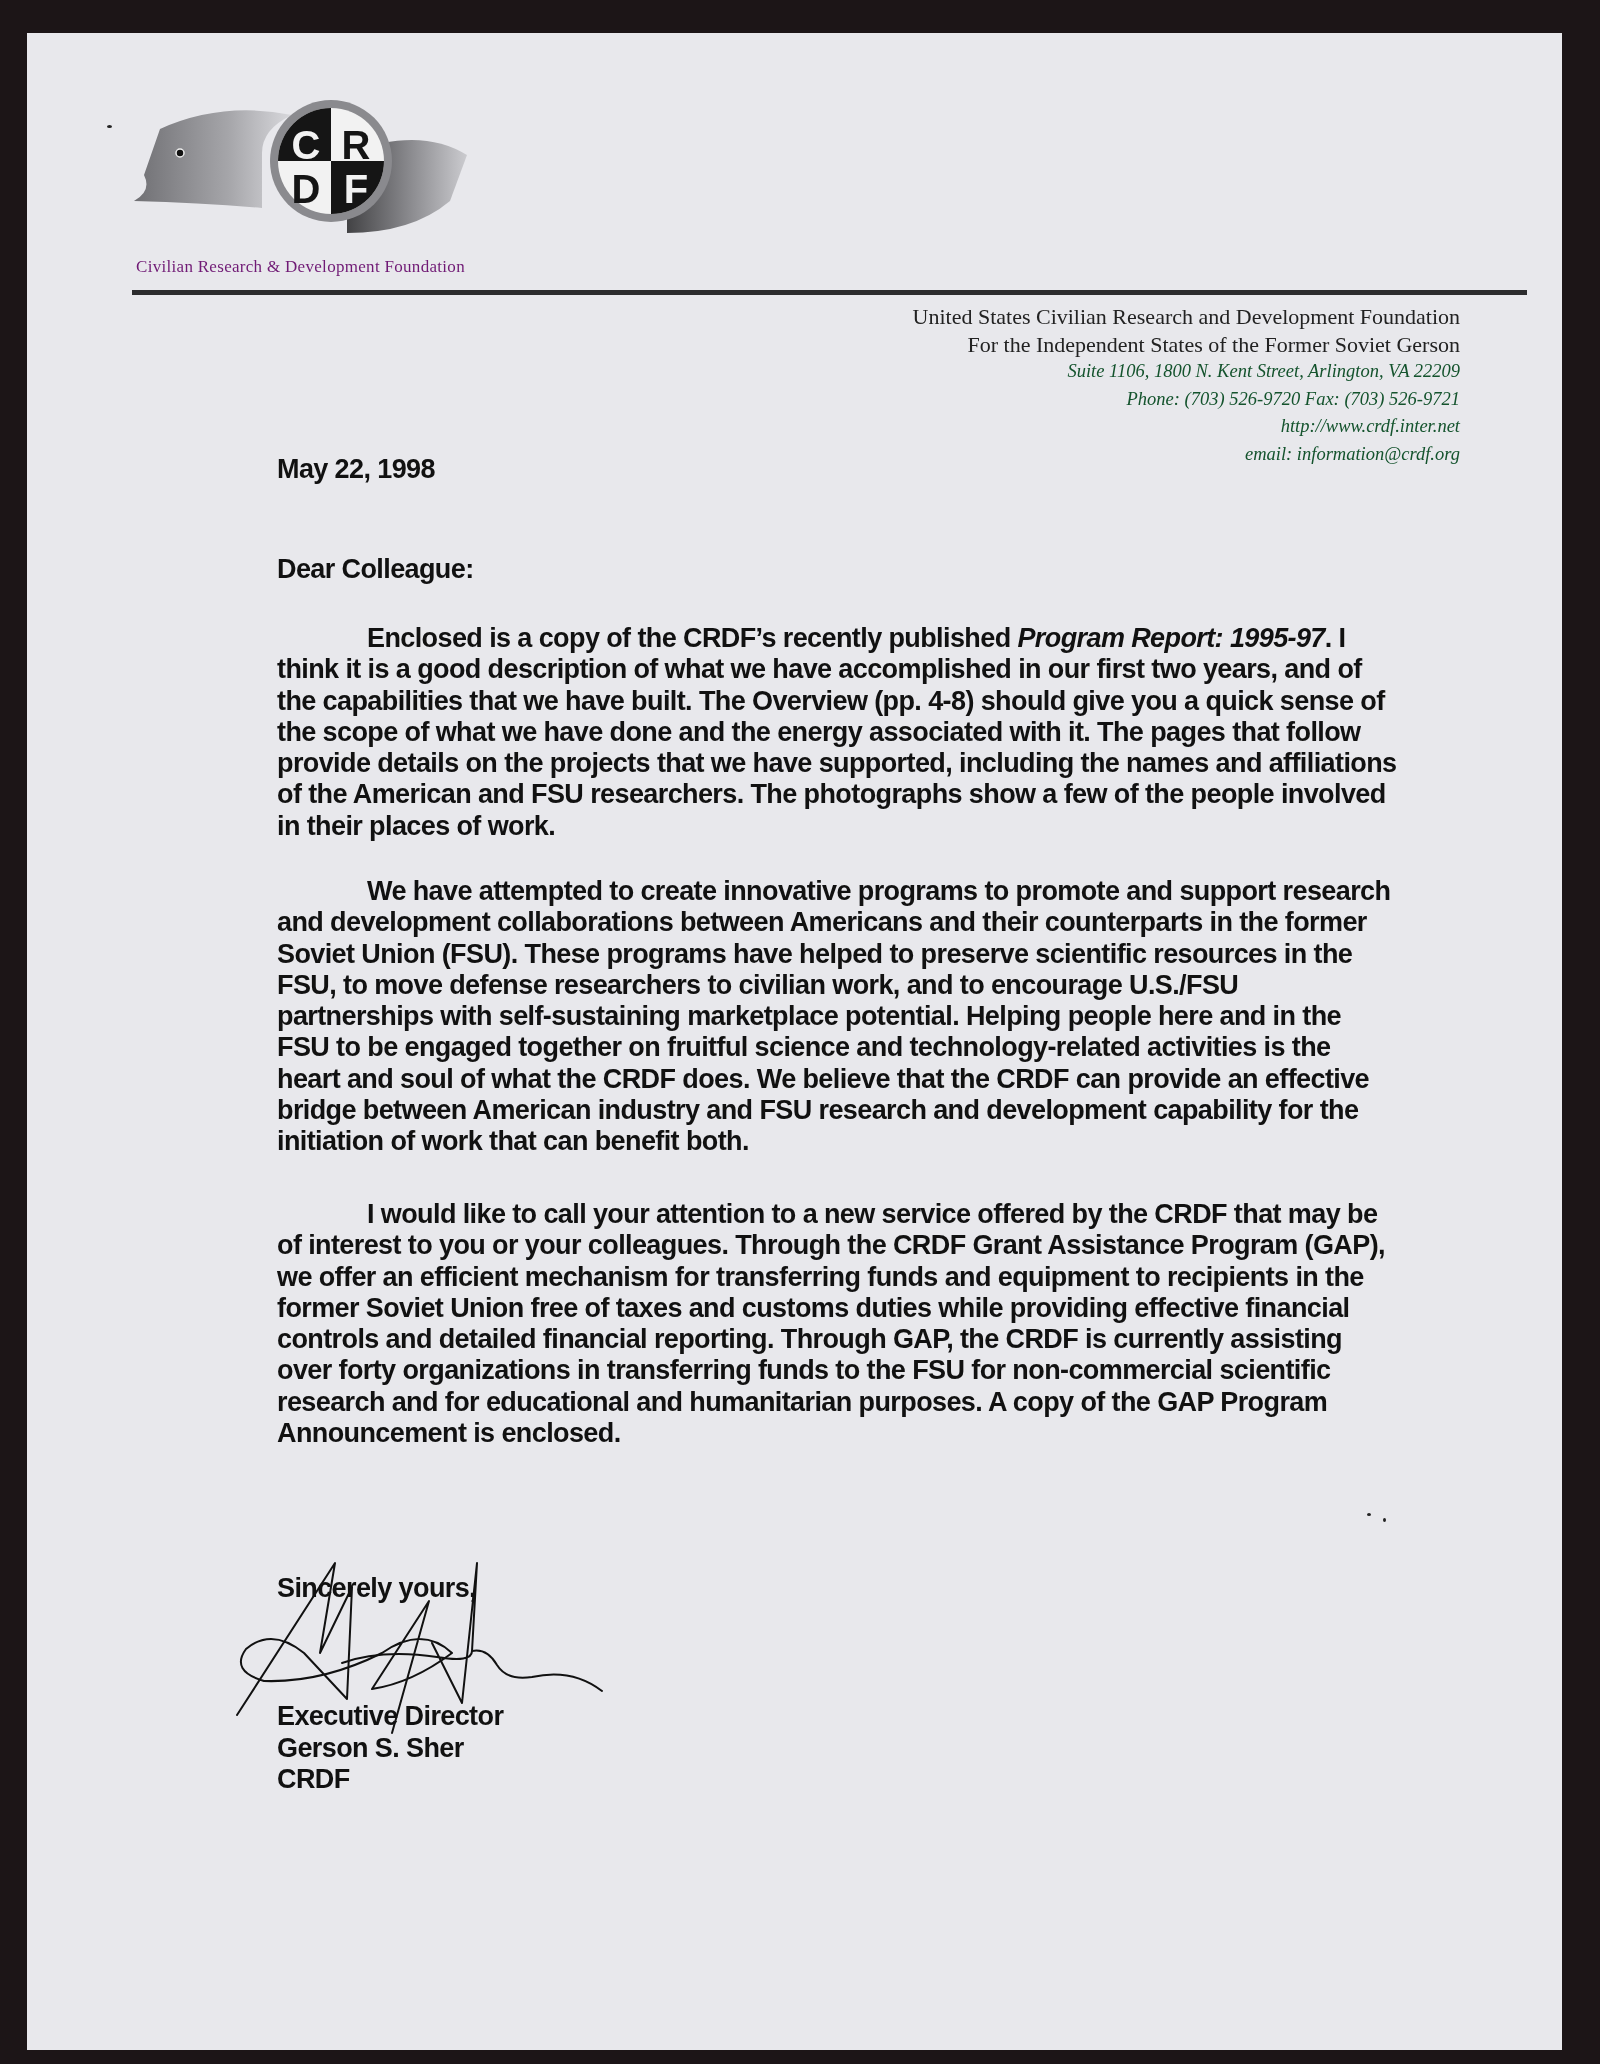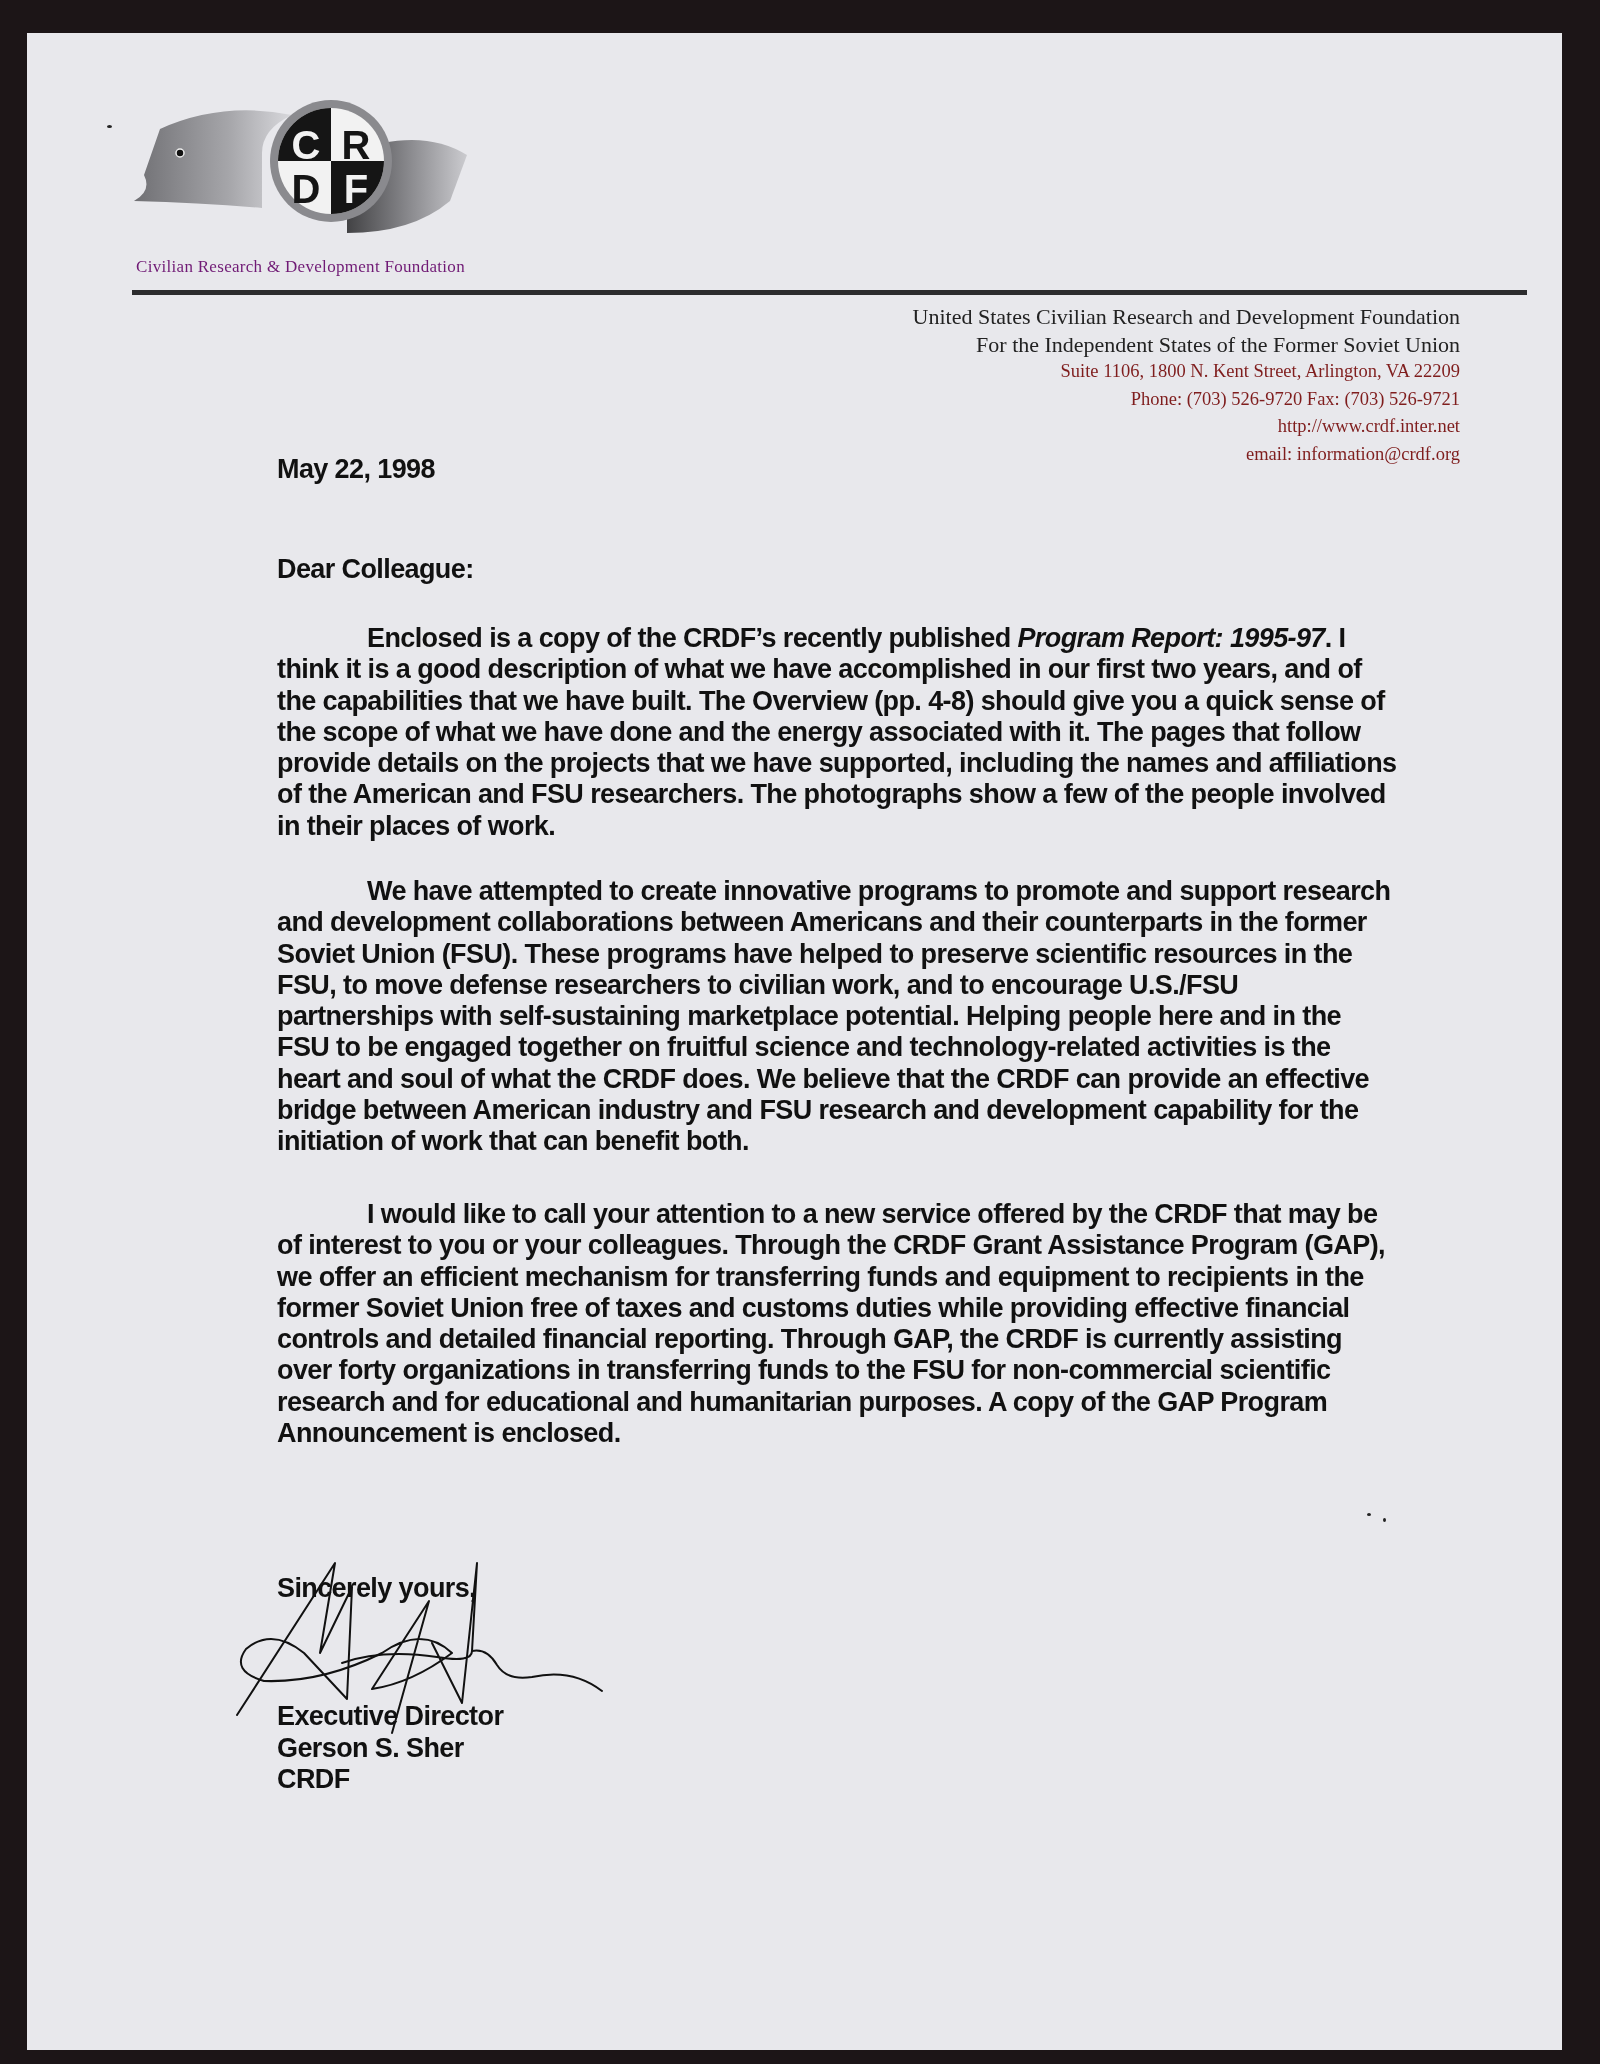--- a/index.html
+++ b/index.html
@@ -36,21 +36,21 @@
   }
   .letterhead {
     position: absolute;
     right: 102px; top: 270px;
     text-align: right;
     font-family: "Liberation Serif", "DejaVu Serif", serif;
     color: #222;
     line-height: 27.6px;
   }
   .letterhead .lh-line { font-size: 22px; }
-  .letterhead .lh-line.small { font-size: 18.5px; color: #7f1d1d; }
+  .letterhead .lh-line.small { font-size: 18.5px; color: #14532d; font-style: italic; }
   .body-text {
     position: absolute;
     left: 250px;
     width: 1120px;
     font-family: "Liberation Sans", "DejaVu Sans", sans-serif;
     font-size: 27px;
     color: #111;
     letter-spacing: -0.6px;
     line-height: 31.3px;
     font-weight: bold;
@@ -103,21 +103,21 @@
     <text x="224" y="66" font-family="Liberation Sans, sans-serif" font-weight="bold" font-size="40" fill="#151515" text-anchor="middle">R</text>
     <text x="174" y="110" font-family="Liberation Sans, sans-serif" font-weight="bold" font-size="40" fill="#151515" text-anchor="middle">D</text>
     <text x="224" y="110" font-family="Liberation Sans, sans-serif" font-weight="bold" font-size="40" fill="#f2f2f2" text-anchor="middle">F</text>
   </svg>
 
   <div class="org-name">Civilian Research &amp; Development Foundation</div>
   <div class="rule"></div>
 
   <div class="letterhead">
     <div class="lh-line">United States Civilian Research and Development Foundation</div>
-    <div class="lh-line">For the Independent States of the Former Soviet Union</div>
+    <div class="lh-line">For the Independent States of the Former Soviet Gerson</div>
     <div class="lh-line small">Suite 1106, 1800 N. Kent Street, Arlington, VA 22209</div>
     <div class="lh-line small">Phone: (703) 526-9720  Fax: (703) 526-9721</div>
     <div class="lh-line small">http://www.crdf.inter.net</div>
     <div class="lh-line small">email:  information@crdf.org</div>
   </div>
 
   <div class="body-text date">May 22, 1998</div>
   <div class="body-text salutation">Dear Colleague:</div>
 
   <div class="body-text para p1"><span>Enclosed is a copy of the CRDF’s recently published </span><em>Program Report: 1995-97</em><span>.  I think it is a good description of what we have accomplished in our first two years, and of the capabilities that we have built.  The Overview (pp. 4-8) should give you a quick sense of the scope of what we have done and the energy associated with it.   The pages that follow provide details on the projects that we have supported, including the names and affiliations of the American and FSU researchers.  The photographs show a few of the people involved in their places of work.</span></div>

